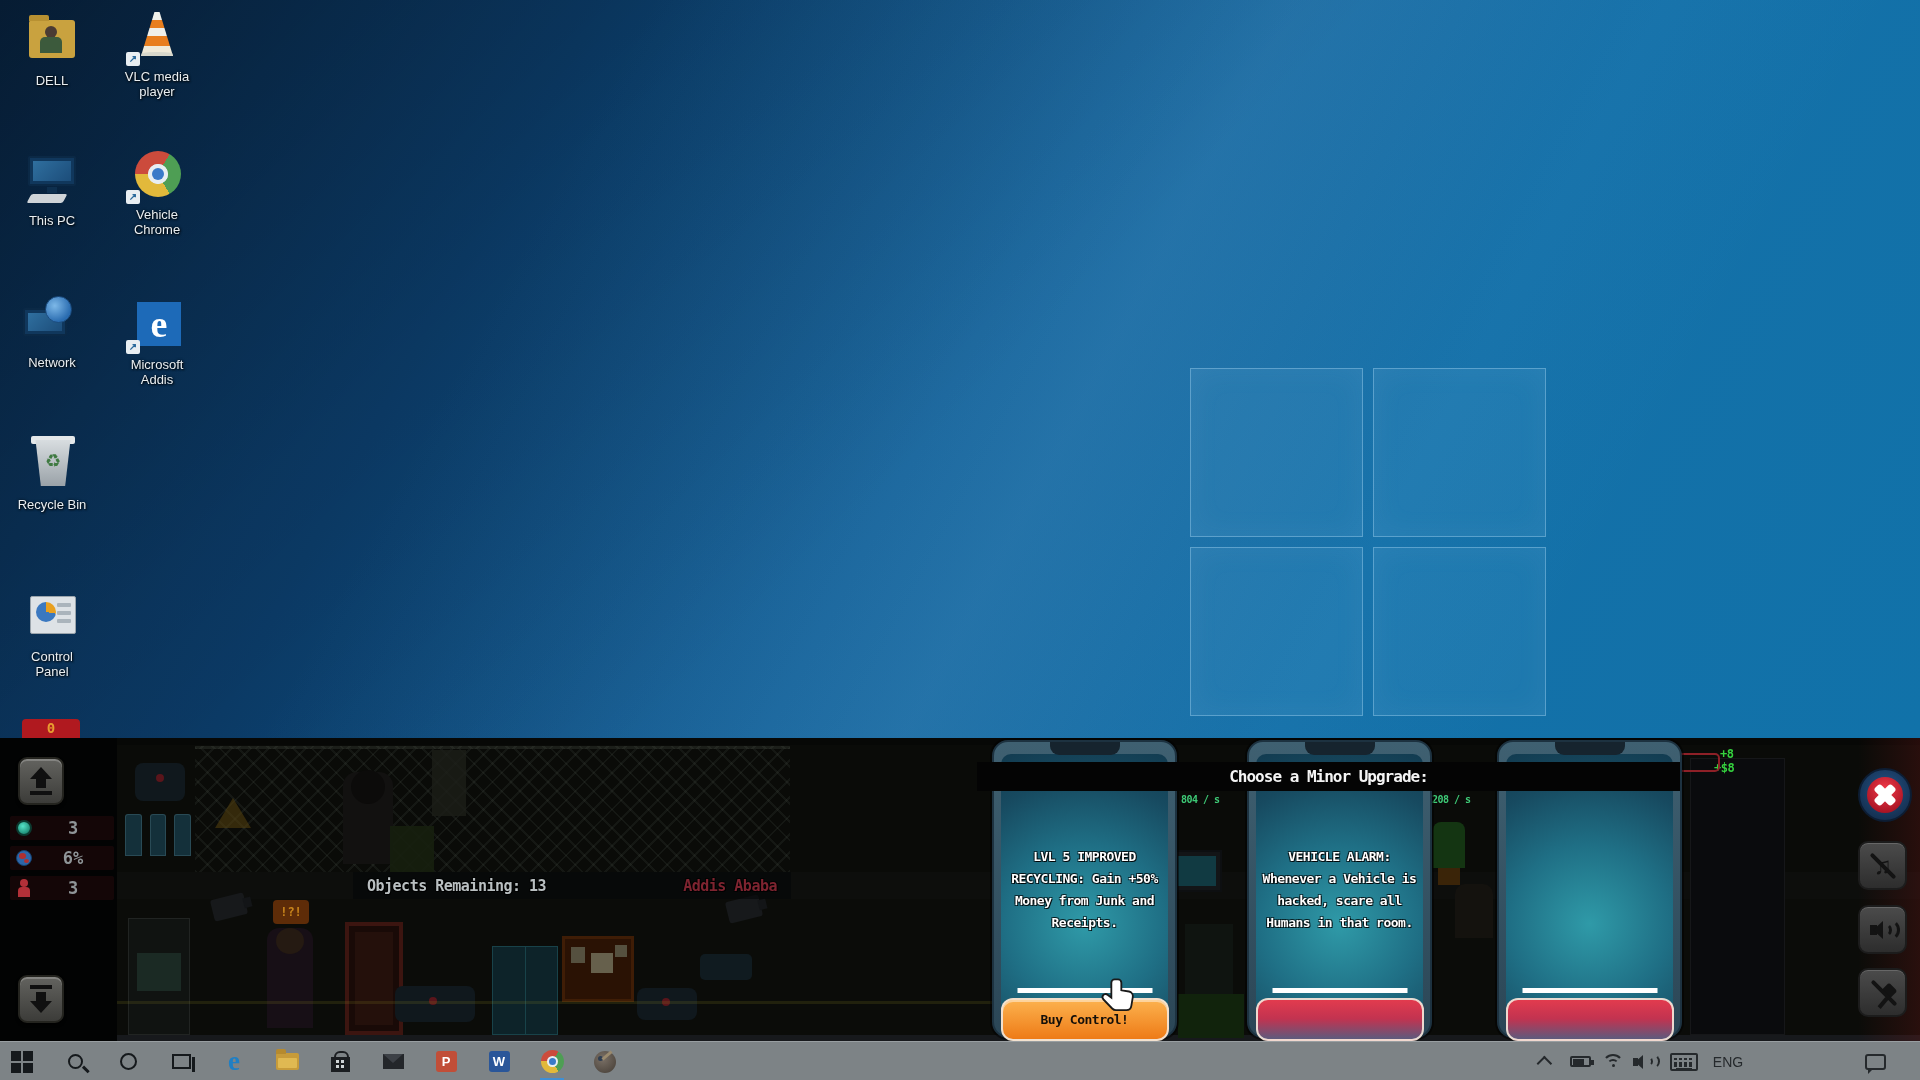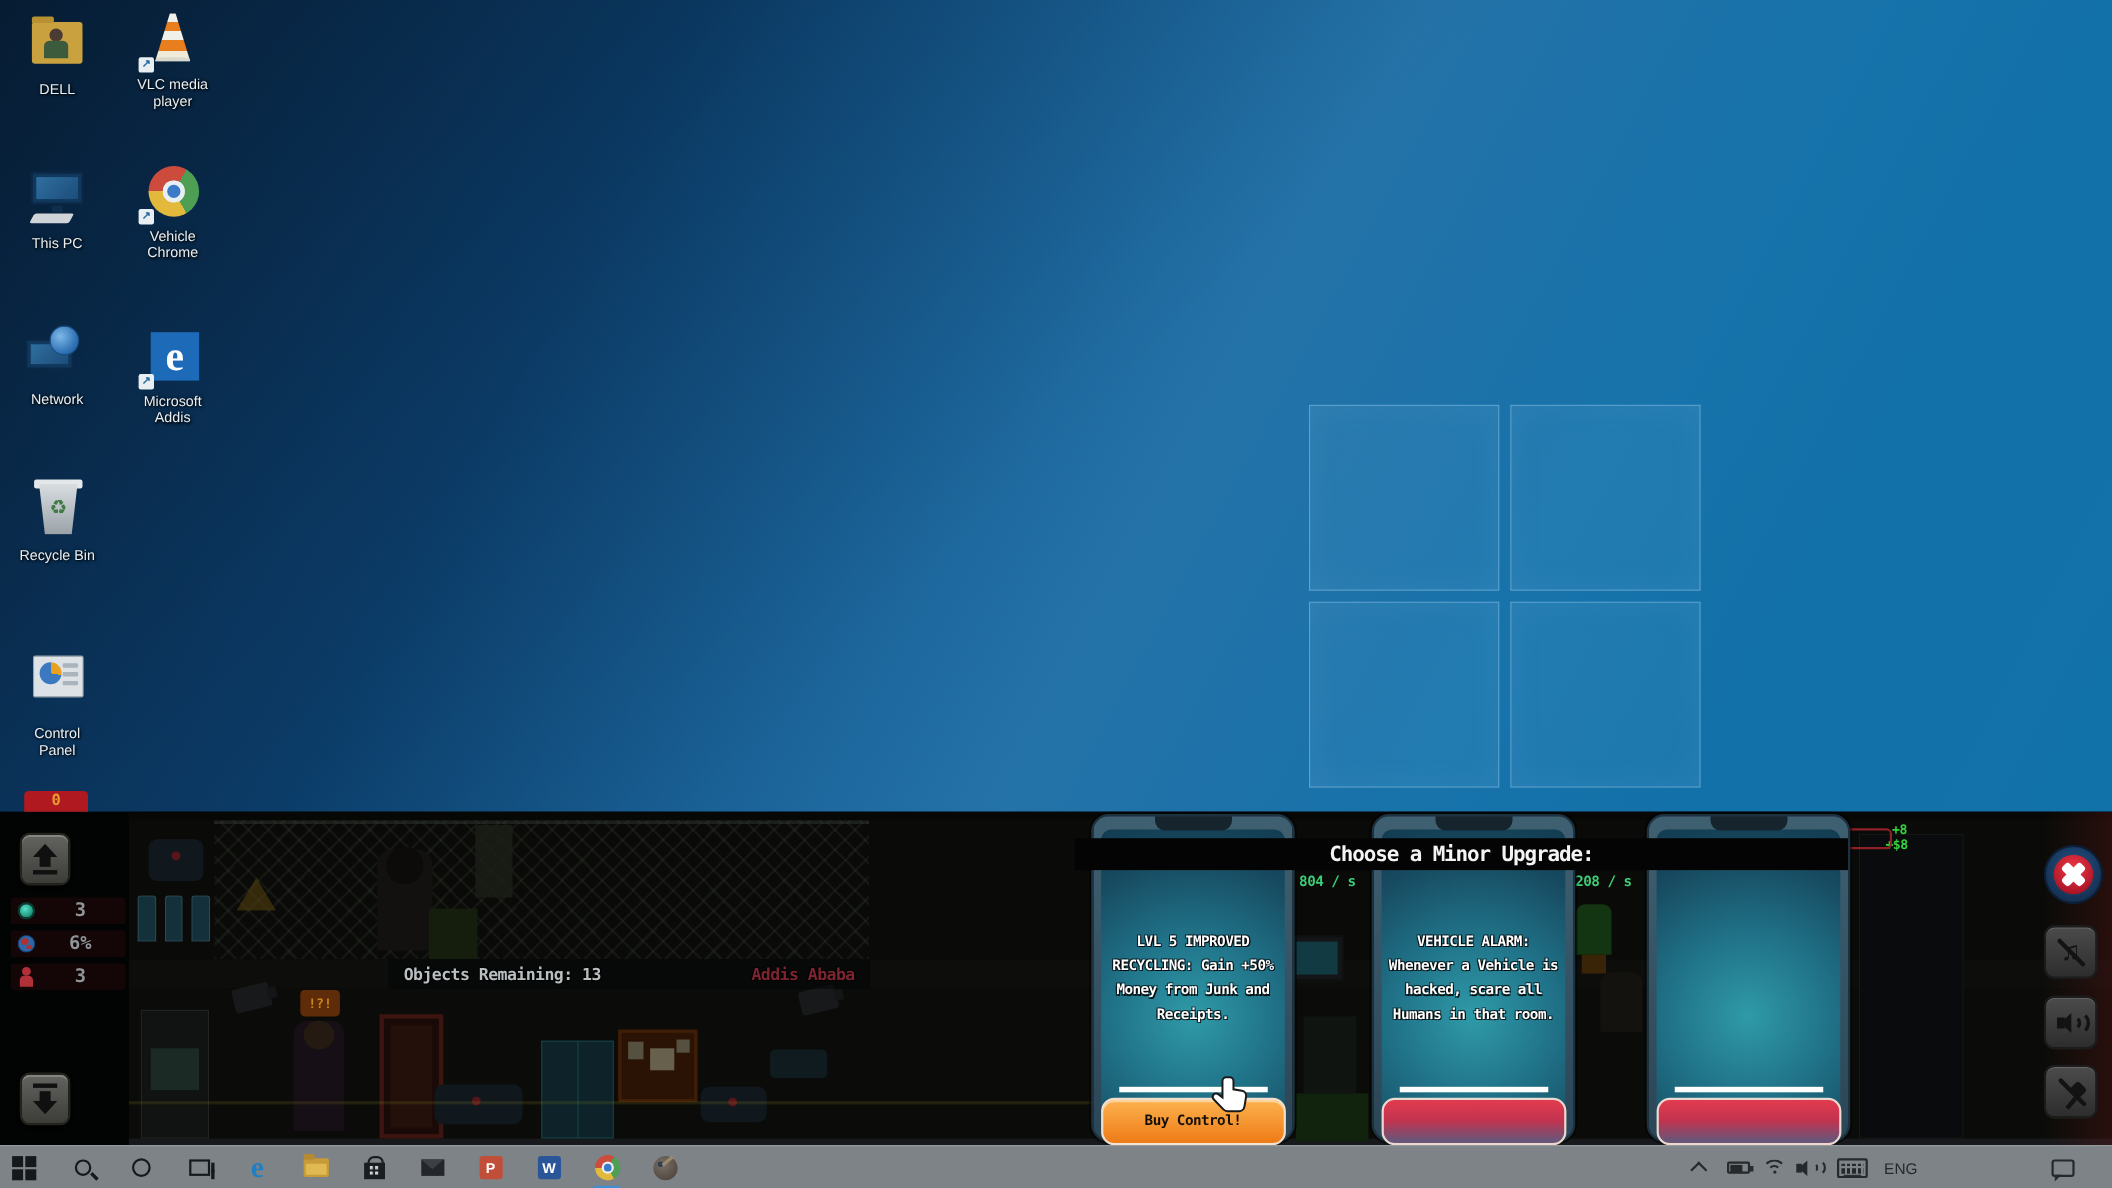--- a/index.html
+++ b/index.html
@@ -114,21 +114,21 @@
   .plant:after { content:""; position:absolute; left:5px; top:46px; width:22px; height:17px; background:#3a2408; }
   .person2 { position:absolute; left:1338px; top:146px; width:38px; height:54px; background:#14120e; border-radius:10px 10px 0 0; }
   .rack { position:absolute; left:1573px; top:20px; width:95px; height:277px; background:#0a0b0d; border:1px solid rgba(255,255,255,.05); }
   .redtint { position:absolute; right:0; top:0; width:62px; height:303px; background:linear-gradient(to right,transparent,rgba(120,25,25,.28)); }
   .floorline { position:absolute; left:0; top:263px; width:1060px; height:3px; background:rgba(150,140,40,.16); }
 
   .hudbar { position:absolute; left:353px; top:134px; width:438px; height:27px; background:rgba(5,6,8,.62);
     display:flex; align-items:center; justify-content:space-between; padding:0 14px; }
   .hud-objects { font-size:15px; letter-spacing:-.5px; color:#b9bfc1; }
   .hud-city { font-size:15px; letter-spacing:-.5px; color:#7e2430; }
-  .rate { position:absolute; font-size:13px; color:#3ecb77; letter-spacing:-.5px; }
+  .rate { position:absolute; font-size:10px; color:#3ecb77; letter-spacing:-.5px; }
   .gain { position:absolute; font-size:12px; color:#35d23f; letter-spacing:-.5px; }
   .redbox { position:absolute; left:1678px; top:15px; width:42px; height:19px; border:2px solid #8e2027; border-radius:5px; }
 
   
   .keybtn { position:absolute; left:18px; width:46px; height:48px; border-radius:9px;
     background:linear-gradient(#63635f,#3c3c39); border:2px solid #24241f;
     box-shadow:inset 0 2px 0 rgba(255,255,255,.22), 0 2px 3px rgba(0,0,0,.6);
     display:flex; flex-direction:column; align-items:center; justify-content:center; cursor:pointer; }
   .arr-tri { width:0; height:0; border-left:11px solid transparent; border-right:11px solid transparent; }
   .arr-tri.up { border-bottom:12px solid #101010; }
@@ -143,21 +143,21 @@
   .globe2 { position:relative; width:16px; height:16px; border-radius:50%; background:#2e66a8; border:1px solid #14406e; }
   .globe2:before { content:""; position:absolute; left:2px; top:2px; width:7px; height:6px; background:#b03030; border-radius:50%; }
   .globe2:after { content:""; position:absolute; right:2px; bottom:2px; width:5px; height:4px; background:#b03030; border-radius:50%; }
   .personic { position:relative; width:16px; height:18px; }
   .personic:before { content:""; position:absolute; left:4px; top:0; width:8px; height:8px; background:#b23038; border-radius:50%; }
   .personic:after { content:""; position:absolute; left:2px; top:8px; width:12px; height:10px; background:#b23038; border-radius:4px 4px 0 0; }
 
   
   .titlebar { position:absolute; left:977px; top:24px; width:703px; height:29px; background:#040404; z-index:6;
     display:flex; align-items:center; justify-content:center; }
-  .titlebar span { font-size:19px; letter-spacing:-1px; color:#f4f4f4; }
+  .titlebar span { font-size:16px; letter-spacing:-1px; color:#f4f4f4; }
   .card { position:absolute; top:2px; width:185px; height:298px; border-radius:16px; z-index:5;
     background:linear-gradient(#3f6071,#2b4656); border:2px solid #1d3240; box-shadow:0 0 0 2px rgba(0,0,0,.45); }
   .card .notch { position:absolute; left:50%; top:0; transform:translateX(-50%); width:70px; height:13px;
     background:#16242e; border-radius:0 0 9px 9px; }
   .card .scrn { position:absolute; left:7px; right:7px; top:12px; bottom:8px; border-radius:10px;
     background:radial-gradient(circle at 50% 62%, #2f9aa8 0%, #1f6f85 42%, #174a60 76%, #123b50 100%); }
   .cardtext { position:absolute; left:4px; right:4px; top:104px; text-align:center; white-space:pre-line;
     font-size:13px; letter-spacing:-.5px; line-height:22px; color:#ffffff; z-index:2; }
   .prog { position:absolute; left:50%; transform:translateX(-50%); top:246px; width:135px; height:5px; background:#ffffff; z-index:2; }
   .cardbtn { position:absolute; left:50%; transform:translateX(-50%); top:256px; width:168px; height:43px;
@@ -332,21 +332,21 @@
 
     <div class="dicon" style="left:-3px; top:588px;">
       <div class="icwrap">
         <div class="cpanel">
           <div class="cpie"></div>
           <div class="cpline" style="top:6px;"></div>
           <div class="cpline" style="top:14px;"></div>
           <div class="cpline" style="top:22px;"></div>
         </div>
       </div>
-      <div class="lbl" style="width:76px;margin:15px auto 0;">Control Panel</div>
+      <div class="lbl" style="width:76px;margin:5px auto 0;">Control Panel</div>
     </div>
   </div>
 
   <div class="game">
 
     <div class="badge0 px">0</div>
 
     <div class="scene">
       <div class="room-upper"></div>
       <div class="corridor"></div>

